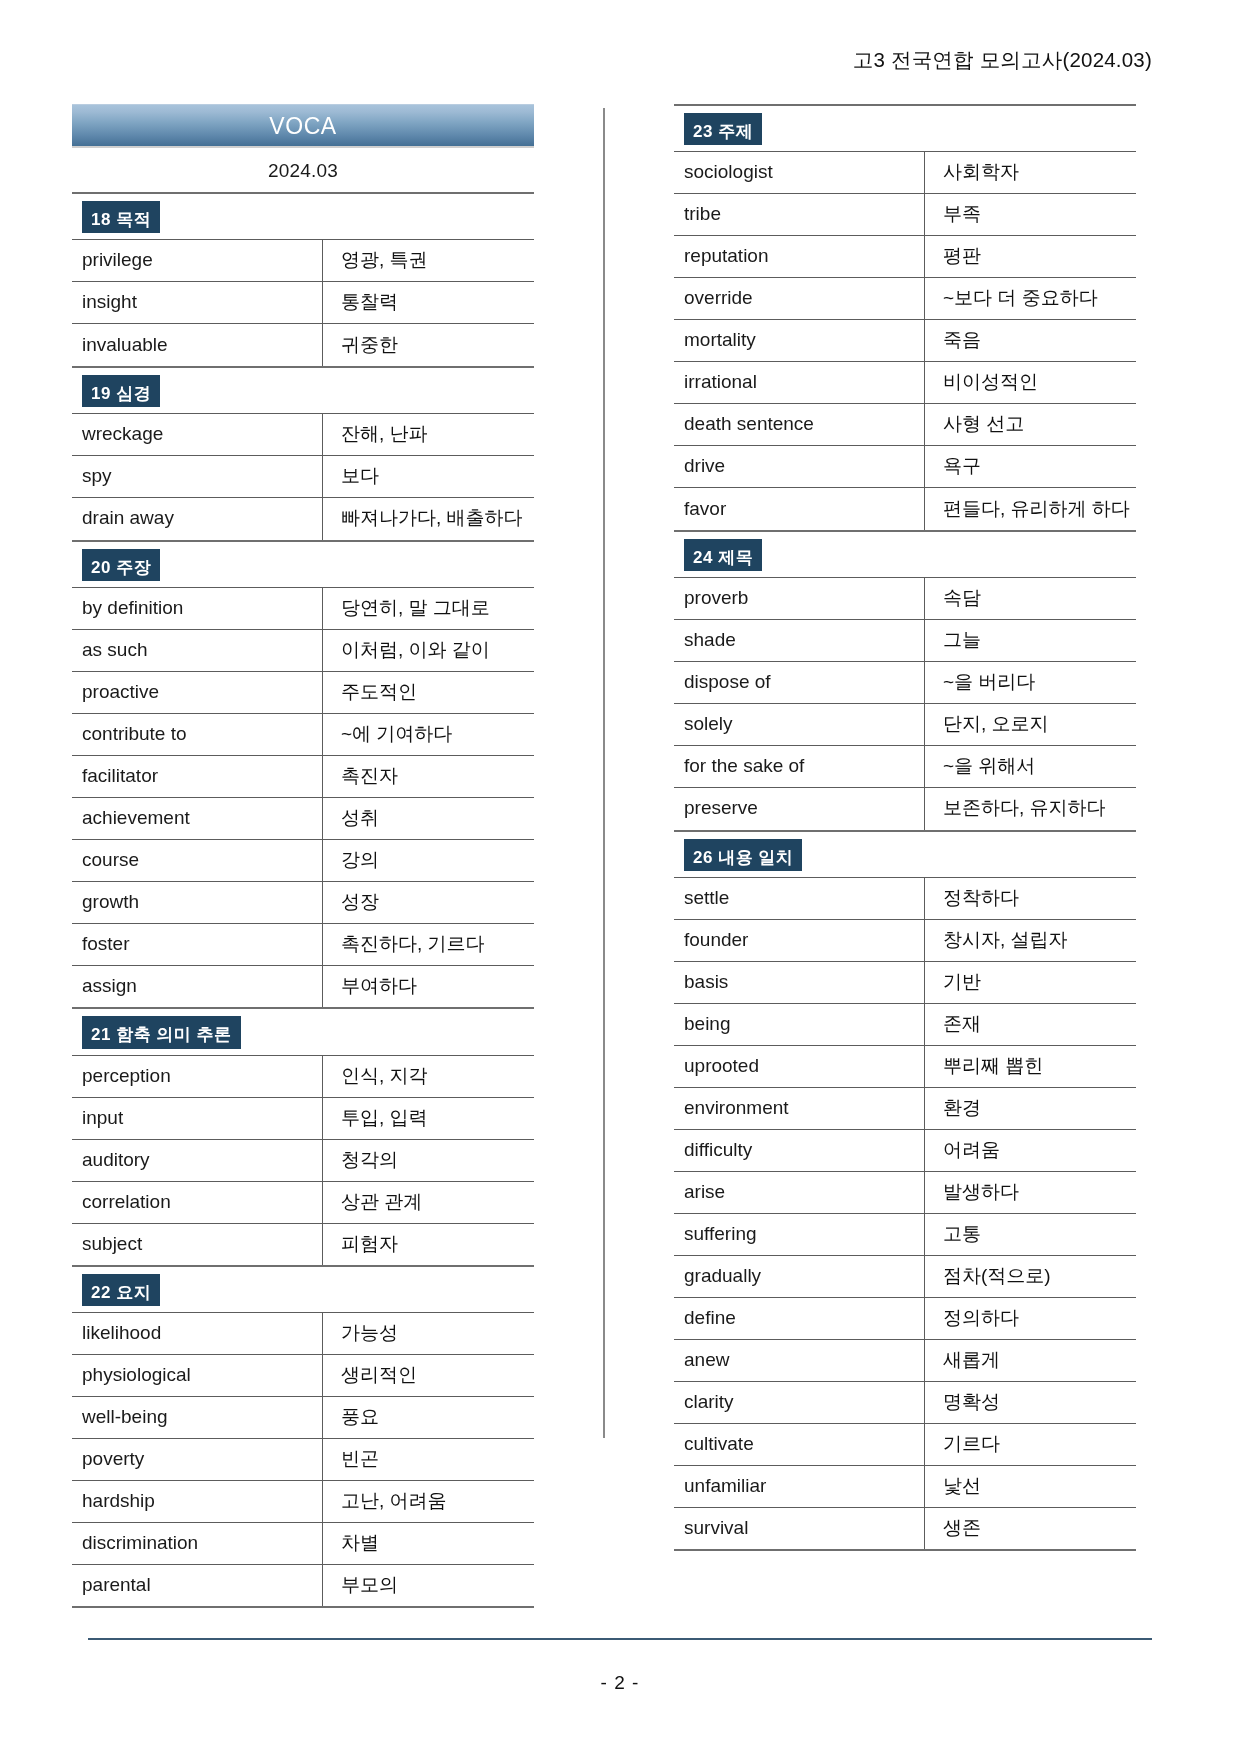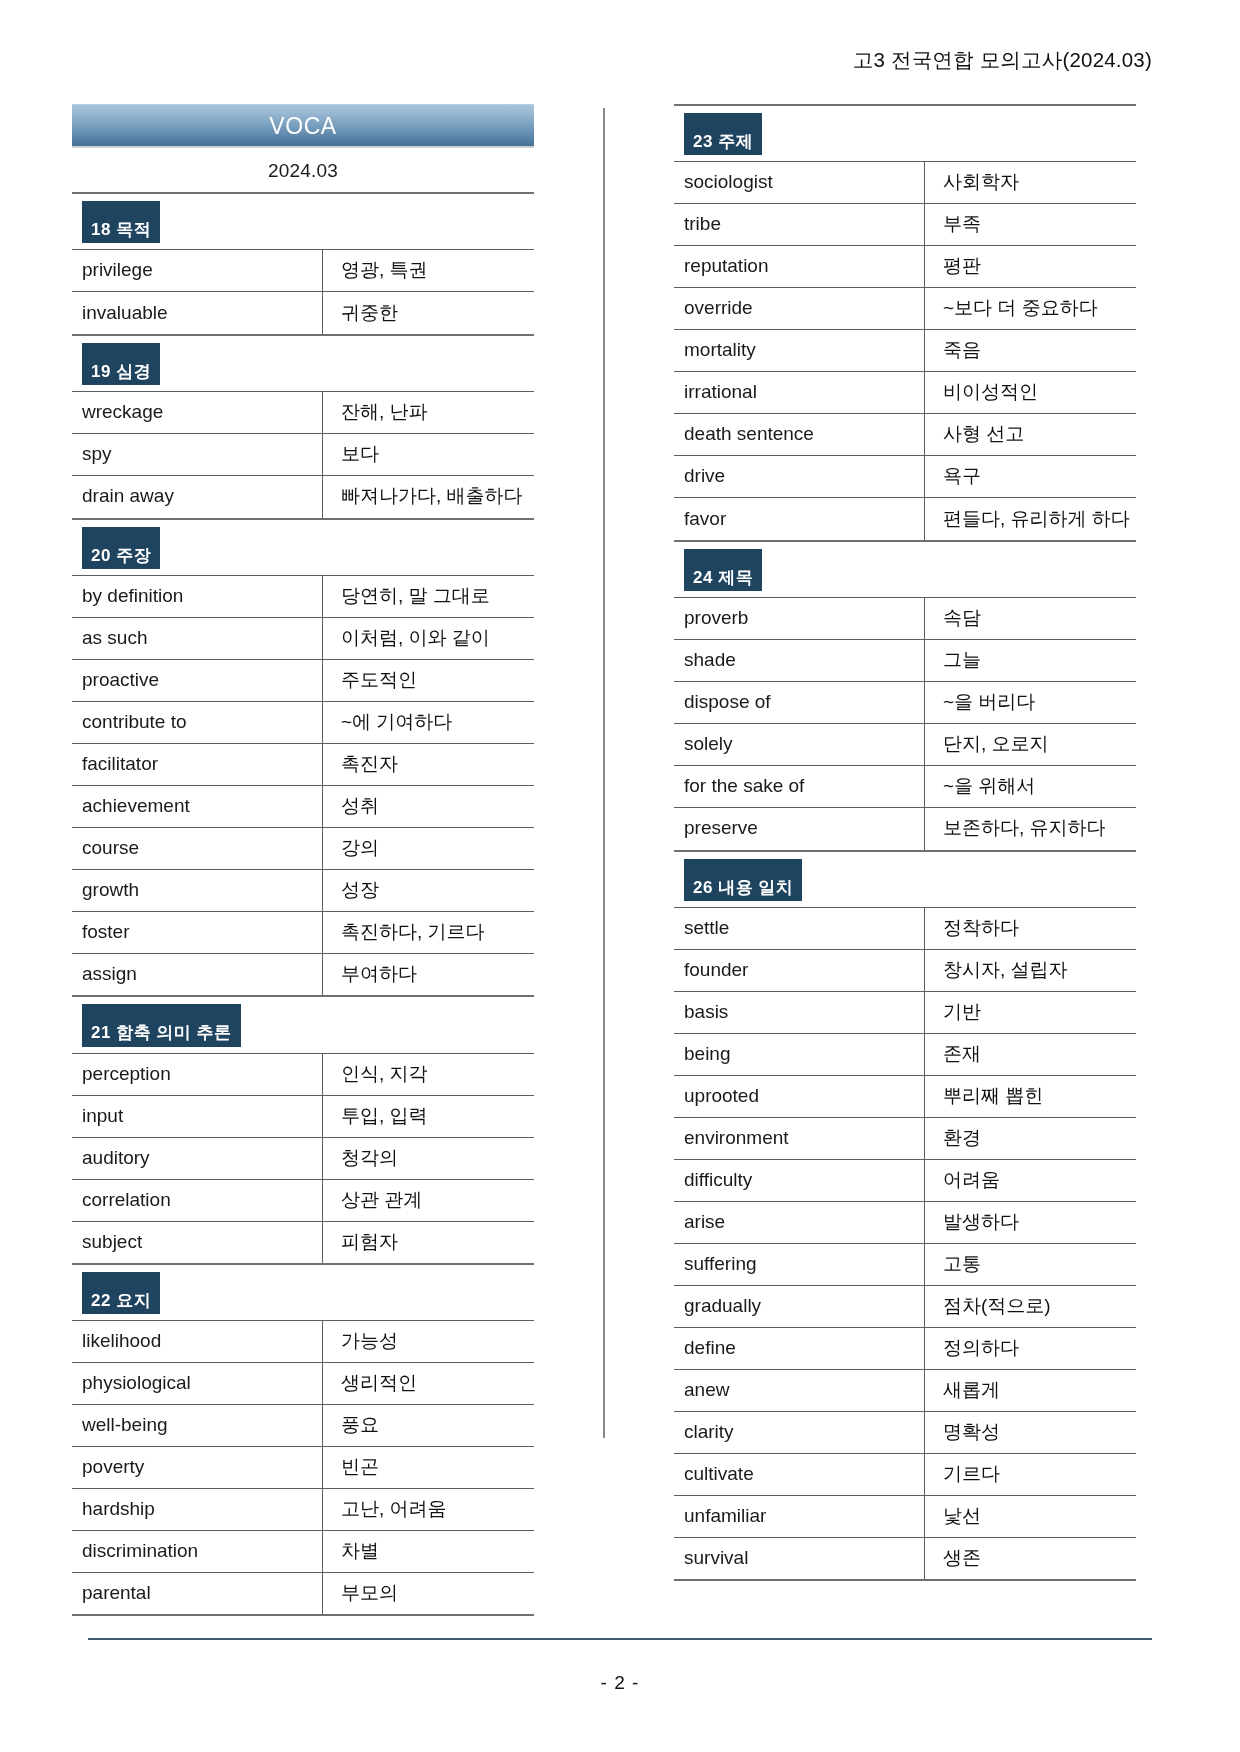--- a/index.html
+++ b/index.html
@@ -102,21 +102,21 @@
   .sec-head {
     border-top: 2px solid #6f6f6f;
     padding: 7px 0 6px 10px;
   }
   .sec-badge {
     display: inline-block;
     background: #1f4460;
     color: #ffffff;
     font-size: 17px;
     font-weight: bold;
-    padding: 18px 9px 3px 9px;
+    padding: 8px 9px 3px 9px;
     letter-spacing: 0.5px;
     line-height: 1.25;
     white-space: nowrap;
   }
 
   
   table.vocab {
     width: 100%;
     border-collapse: collapse;
     table-layout: fixed;
@@ -181,20 +181,24 @@
       <div id="left-sections">
           <div class="sec-block">
             <div class="sec-head"><span class="sec-badge">18  목적</span></div>
             <table class="vocab">
               <tbody>
                 <tr>
                   <td class="en">privilege</td>
                   <td class="ko">영광, 특권</td>
                 </tr>
                 <tr>
+                  <td class="en">insight</td>
+                  <td class="ko">통찰력</td>
+                </tr>
+                <tr>
                   <td class="en">invaluable</td>
                   <td class="ko">귀중한</td>
                 </tr>
               </tbody>
             </table>
           </div>
           <div class="sec-block">
             <div class="sec-head"><span class="sec-badge">19  심경</span></div>
             <table class="vocab">
               <tbody>

